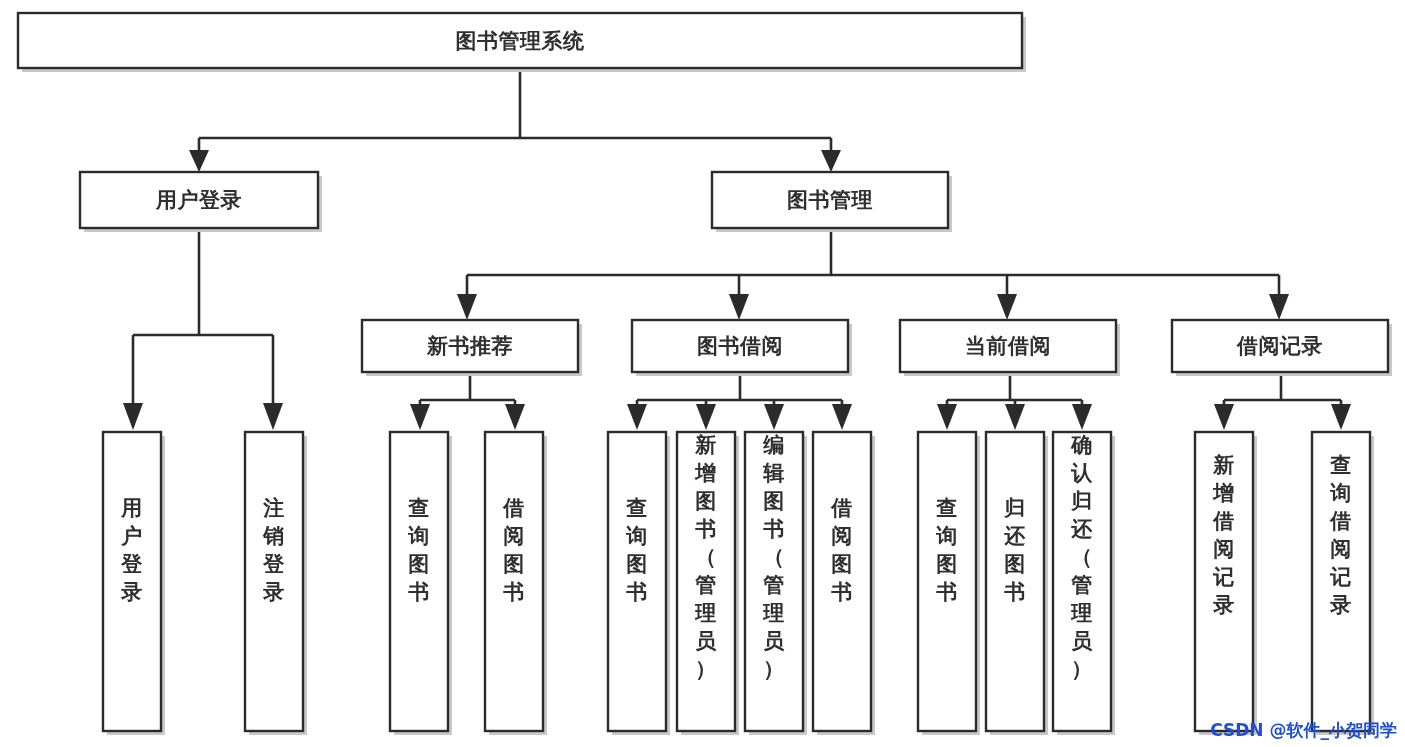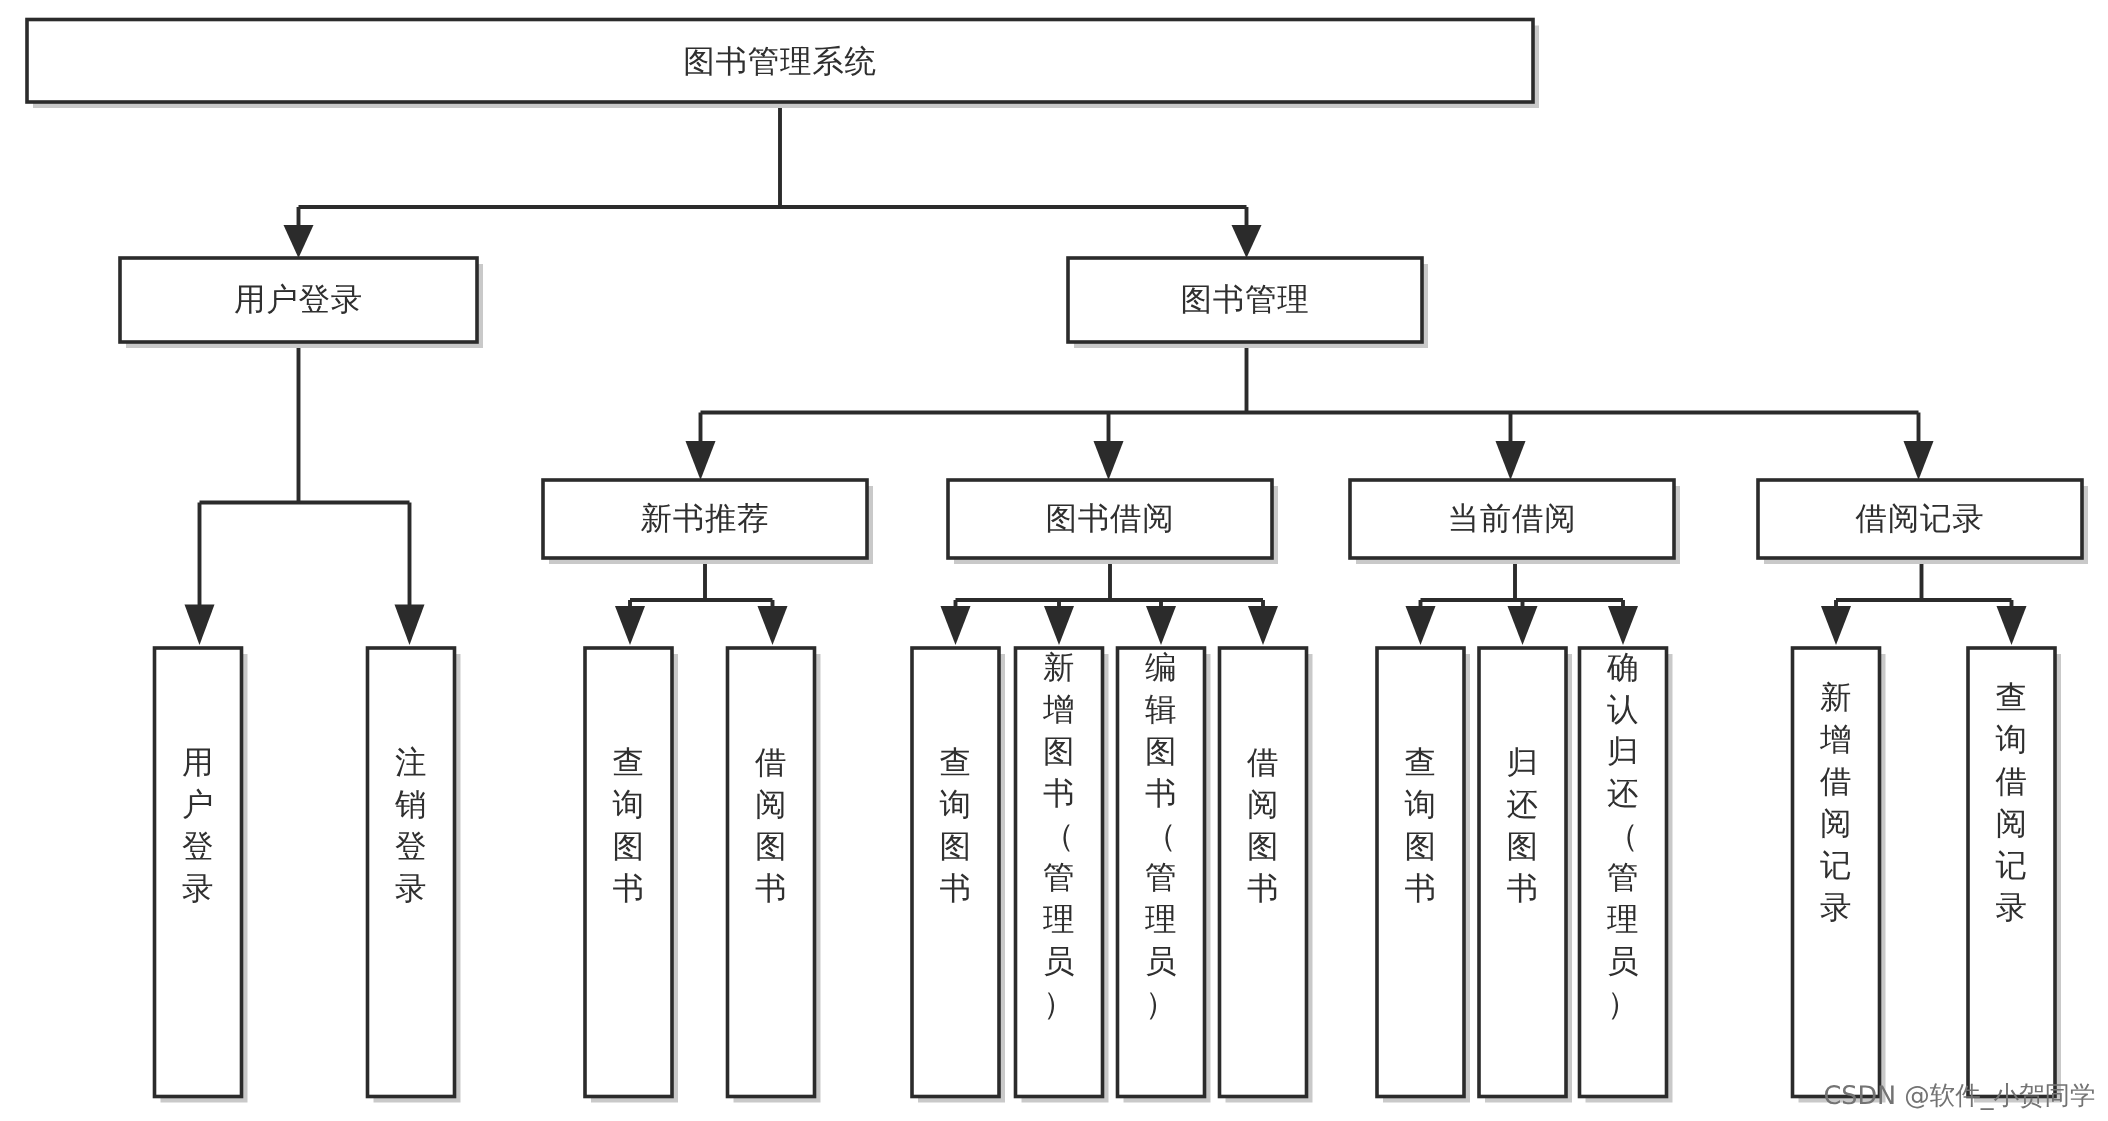--- a/index.html
+++ b/index.html
@@ -12,20 +12,21 @@
     height: 747px;
     font-family: "DejaVu Sans", "Liberation Sans", sans-serif;
     overflow: hidden;
     position: relative;
   }
   #diagram-root {
     position: relative;
     width: 1405px;
     height: 747px;
     background: #ffffff;
+    font-weight: bold;
   }
   svg.diagram {
     position: absolute;
     left: 0;
     top: 0;
     width: 1405px;
     height: 747px;
   }
   .node-rect {
     fill: #ffffff;
@@ -60,21 +61,21 @@
     fill: #2f2f2f;
     text-anchor: middle;
     letter-spacing: 0.5px;
   }
   .watermark-text {
     position: absolute;
     right: 8px;
     bottom: 5px;
     font-family: "DejaVu Sans", "Liberation Sans", sans-serif;
     font-size: 17px;
-    color: #737373;
+    color: #1d4ed8;
     white-space: nowrap;
     user-select: none;
   }
 </style>
 </head>
 <body>
 
 <div id="diagram-root">
 
   <svg class="diagram" viewBox="0 0 1405 747" xmlns="http://www.w3.org/2000/svg">

